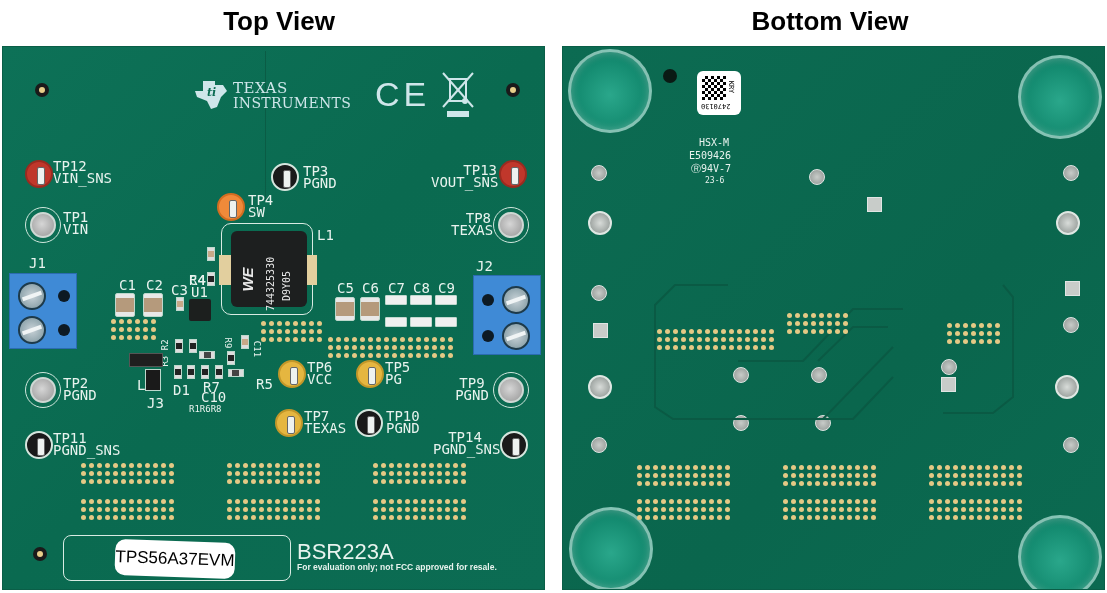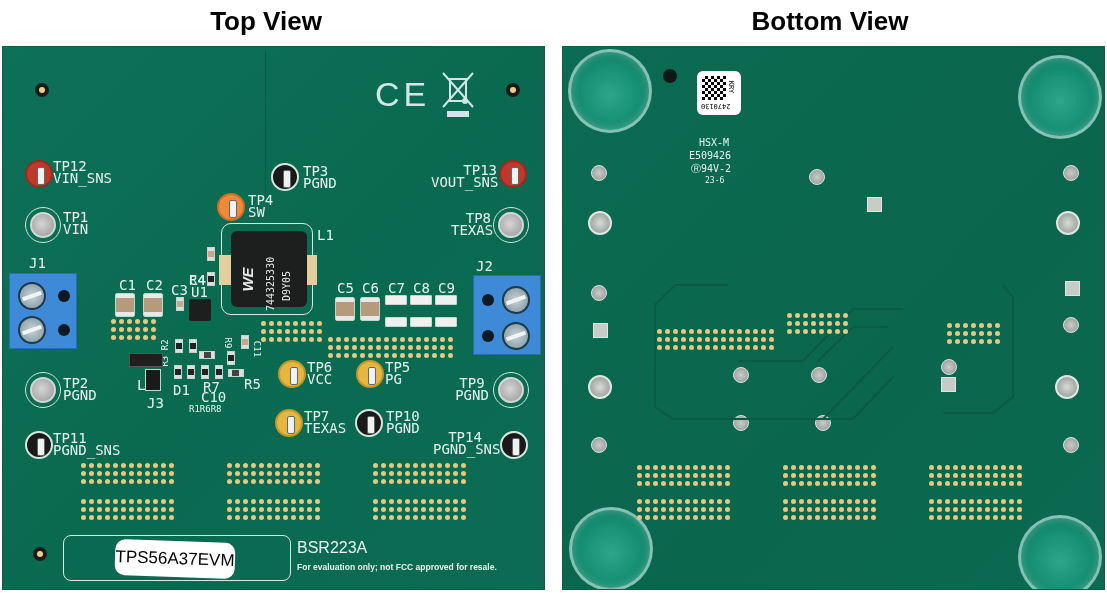--- a/index.html
+++ b/index.html
@@ -37,31 +37,39 @@
   .bot-pad { position: absolute; width: 16px; height: 16px; border-radius: 50%; background: radial-gradient(circle,#c8ccc9 0%,#9aa09d 80%); border: 1px solid #e0e5e3; }
   .bot-pad-sq { position: absolute; width: 15px; height: 15px; background: #c8ccc9; border: 1px solid #e0e5e3; }
   .bot-pad-big { position: absolute; width: 24px; height: 24px; border-radius: 50%; background: radial-gradient(circle,#d8dcd9 0%,#a0a6a3 70%); border: 2px solid #dfe7e3; }
   .label-box { position: absolute; border: 1.5px solid #d8ebe3; border-radius: 8px; }
   .sticker { position: absolute; background: #ffffff; border-radius: 10px; color: #000; font-family: "Liberation Sans", sans-serif; font-size: 17px; display: flex; align-items: center; justify-content: center; transform: rotate(2deg); }
   .qr { position: absolute; background: #fff; border-radius: 6px; }
 </style>
 </head>
 <body>
 
-<div class="view-title" style="left:176px;width:180px;">Top View</div>
+<div class="view-title" style="left:189px;width:180px;">Top View</div>
 <div class="view-title" style="left:720px;width:220px;">Bottom View</div>
 
 <div class="board top">
 
   <div class="abs" style="left:262px;top:4px;width:1px;height:150px;background:#0a5c45;"></div>
 
   <div class="mhole" style="left:32px;top:36px;"></div>
   <div class="mhole" style="left:503px;top:36px;"></div>
   <div class="mhole" style="left:30px;top:500px;"></div>
 
+  <div class="abs" style="left:190px;top:30px;width:160px;height:40px;">
+    <svg width="36" height="32" viewBox="0 0 36 32" style="position:absolute;left:0;top:2px;">
+      <path d="M10 2 L22 2 L22 6 L30 6 L34 12 L28 18 L24 28 L18 30 L14 22 L4 18 L2 12 L10 12 Z" fill="#cfe6ea"></path>
+      <text x="14" y="17" font-size="11" font-style="italic" font-weight="bold" fill="#0b6b52" font-family="DejaVu Serif, serif">ti</text>
+    </svg>
+    <div class="abs" style="left:40px;top:2px;color:#cfe6ea;font-family:'DejaVu Serif',serif;font-size:15px;letter-spacing:0.5px;">TEXAS</div>
+    <div class="abs" style="left:40px;top:18px;color:#cfe6ea;font-family:'DejaVu Serif',serif;font-size:14px;letter-spacing:0.3px;">INSTRUMENTS</div>
+  </div>
 
   <div class="abs" style="left:372px;top:28px;color:#cfe6ea;font-family:'Liberation Sans',sans-serif;font-size:34px;letter-spacing:4px;">CE</div>
 
   <svg class="abs" width="36" height="48" viewBox="0 0 36 48" style="left:438px;top:24px;">
     <rect x="9" y="8" width="16" height="22" fill="none" stroke="#cfe6ea" stroke-width="2"></rect>
     <line x1="7" y1="8" x2="27" y2="8" stroke="#cfe6ea" stroke-width="2"></line>
     <circle cx="24" cy="30" r="3" fill="#cfe6ea"></circle>
     <line x1="2" y1="2" x2="32" y2="36" stroke="#cfe6ea" stroke-width="2"></line>
     <line x1="32" y1="2" x2="2" y2="36" stroke="#cfe6ea" stroke-width="2"></line>
     <rect x="6" y="40" width="22" height="6" fill="#cfe6ea"></rect>
@@ -212,21 +220,21 @@
 
   <div class="res" style="left:171px;top:318px;"></div>
   <div class="silk" style="left:170px;top:337px;">D1</div>
   <div class="res" style="left:184px;top:318px;"></div>
   <div class="res" style="left:198px;top:318px;"></div>
   <div class="res" style="left:212px;top:318px;"></div>
   <div class="silk" style="left:200px;top:334px;">R7</div>
   <div class="silk" style="left:198px;top:344px;">C10</div>
   <div class="silk" style="left:186px;top:356px;font-size:9px;"><span>R1</span><span>R6</span><span>R8</span></div>
   <div class="res-h" style="left:225px;top:322px;"></div>
-  <div class="silk" style="left:232px;top:331px;padding-left:9px;">R5</div>
+  <div class="silk" style="left:244px;top:331px;padding-left:9px;">R5</div>
 
   <div class="abs" style="left:126px;top:306px;width:34px;height:14px;background:#1f1f1f;border:1px solid #555;"></div>
   <div class="abs" style="left:142px;top:322px;width:16px;height:22px;background:#1a1a1a;border:1px solid #bcd8cc;"></div>
   <div class="silk" style="left:134px;top:332px;">L</div>
   <div class="silk" style="left:144px;top:350px;">J3</div>
 
   <div class="via-grid" style="left:258px;top:274px;grid-template-columns:repeat(8,5px);">
       <div class="via"></div>
       <div class="via"></div>
       <div class="via"></div>
@@ -546,42 +554,42 @@
       <div class="via"></div>
       <div class="via"></div>
       <div class="via"></div>
       <div class="via"></div>
       <div class="via"></div>
       <div class="via"></div>
     </div>
 
   <div class="label-box" style="left:60px;top:488px;width:228px;height:46px;"></div>
   <div class="sticker" style="left:112px;top:494px;width:120px;height:36px;">TPS56A37EVM</div>
-  <div class="abs" style="left:294px;top:492px;color:#e8f3ee;font-family:'Liberation Sans',sans-serif;font-size:16px;">BSR223A</div>
+  <div class="abs" style="left:294px;top:492px;color:#e8f3ee;font-family:'Liberation Sans',sans-serif;font-size:22px;">BSR223A</div>
   <div class="abs" style="left:294px;top:515px;color:#e8f3ee;font-family:'Liberation Sans',sans-serif;font-weight:bold;font-size:8.5px;">For evaluation only; not FCC approved for resale.</div>
 </div>
 
 <div class="board bottom">
 
   <div class="foot-bump" style="left:5px;top:2px;"></div>
   <div class="foot-bump" style="left:455px;top:8px;"></div>
   <div class="foot-bump" style="left:6px;top:460px;"></div>
   <div class="foot-bump" style="left:455px;top:468px;"></div>
 
   <div class="abs" style="left:100px;top:22px;width:14px;height:14px;border-radius:50%;background:#0a1a14;"></div>
 
   <div class="qr" style="left:134px;top:24px;width:44px;height:44px;">
     <div class="abs" style="left:5px;top:5px;width:24px;height:24px;background:repeating-conic-gradient(#000 0 25%, #fff 0 50%) 0 0/6px 6px;"></div>
     <div class="abs" style="left:28px;top:12px;font-size:7px;color:#000;font-family:'DejaVu Sans Mono',monospace;transform:rotate(90deg);">KRY</div>
     <div class="abs" style="left:4px;top:31px;font-size:7px;color:#000;font-family:'DejaVu Sans Mono',monospace;transform:rotate(180deg);">2470130</div>
   </div>
 
   <div class="silk" style="left:136px;top:90px;font-size:10px;">HSX-M</div>
   <div class="silk" style="left:126px;top:103px;font-size:10px;">E509426</div>
-  <div class="silk" style="left:128px;top:116px;font-size:10px;">Ⓡ94V-2</div>
+  <div class="silk" style="left:128px;top:116px;font-size:10px;">Ⓡ94V-7</div>
   <div class="silk" style="left:142px;top:128px;font-size:8px;">23-6</div>
 
   <div class="bot-pad" style="left:28px;top:118px;"></div>
   <div class="bot-pad" style="left:246px;top:122px;"></div>
   <div class="bot-pad" style="left:500px;top:118px;"></div>
   <div class="bot-pad-sq" style="left:304px;top:150px;"></div>
   <div class="bot-pad-big" style="left:25px;top:164px;"></div>
   <div class="bot-pad-big" style="left:493px;top:164px;"></div>
   <div class="bot-pad" style="left:28px;top:238px;"></div>
   <div class="bot-pad-sq" style="left:502px;top:234px;"></div>

